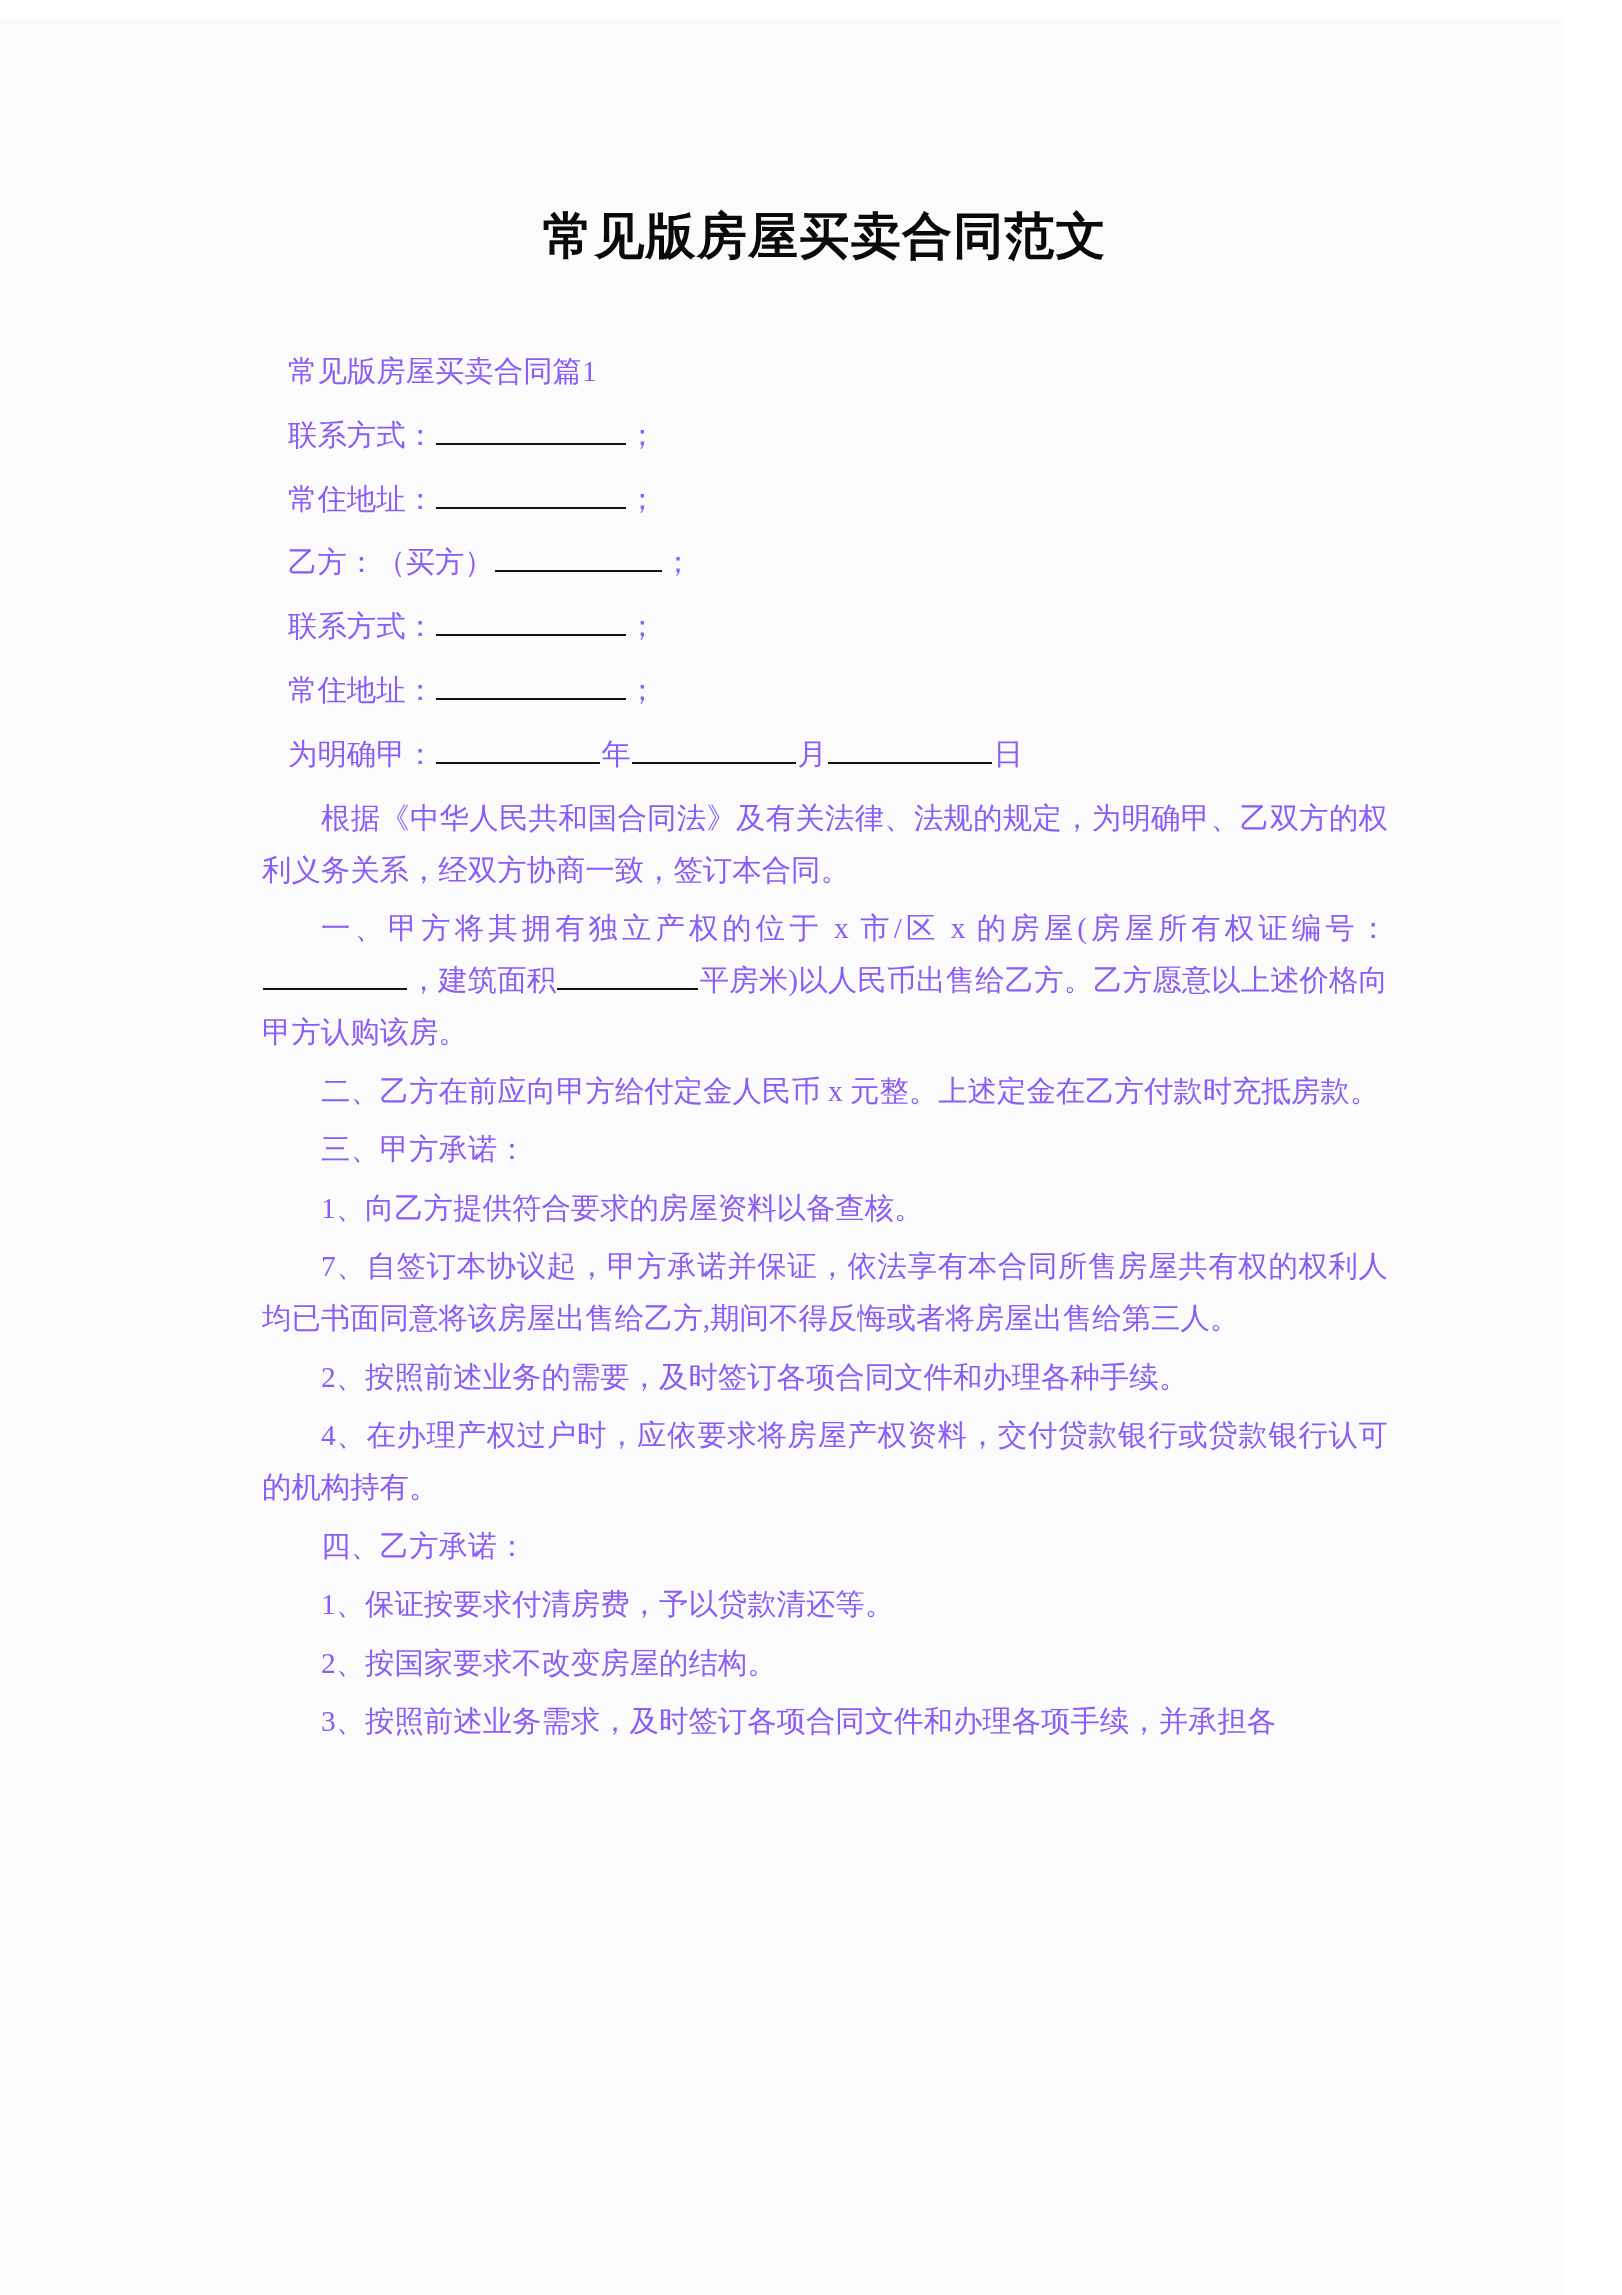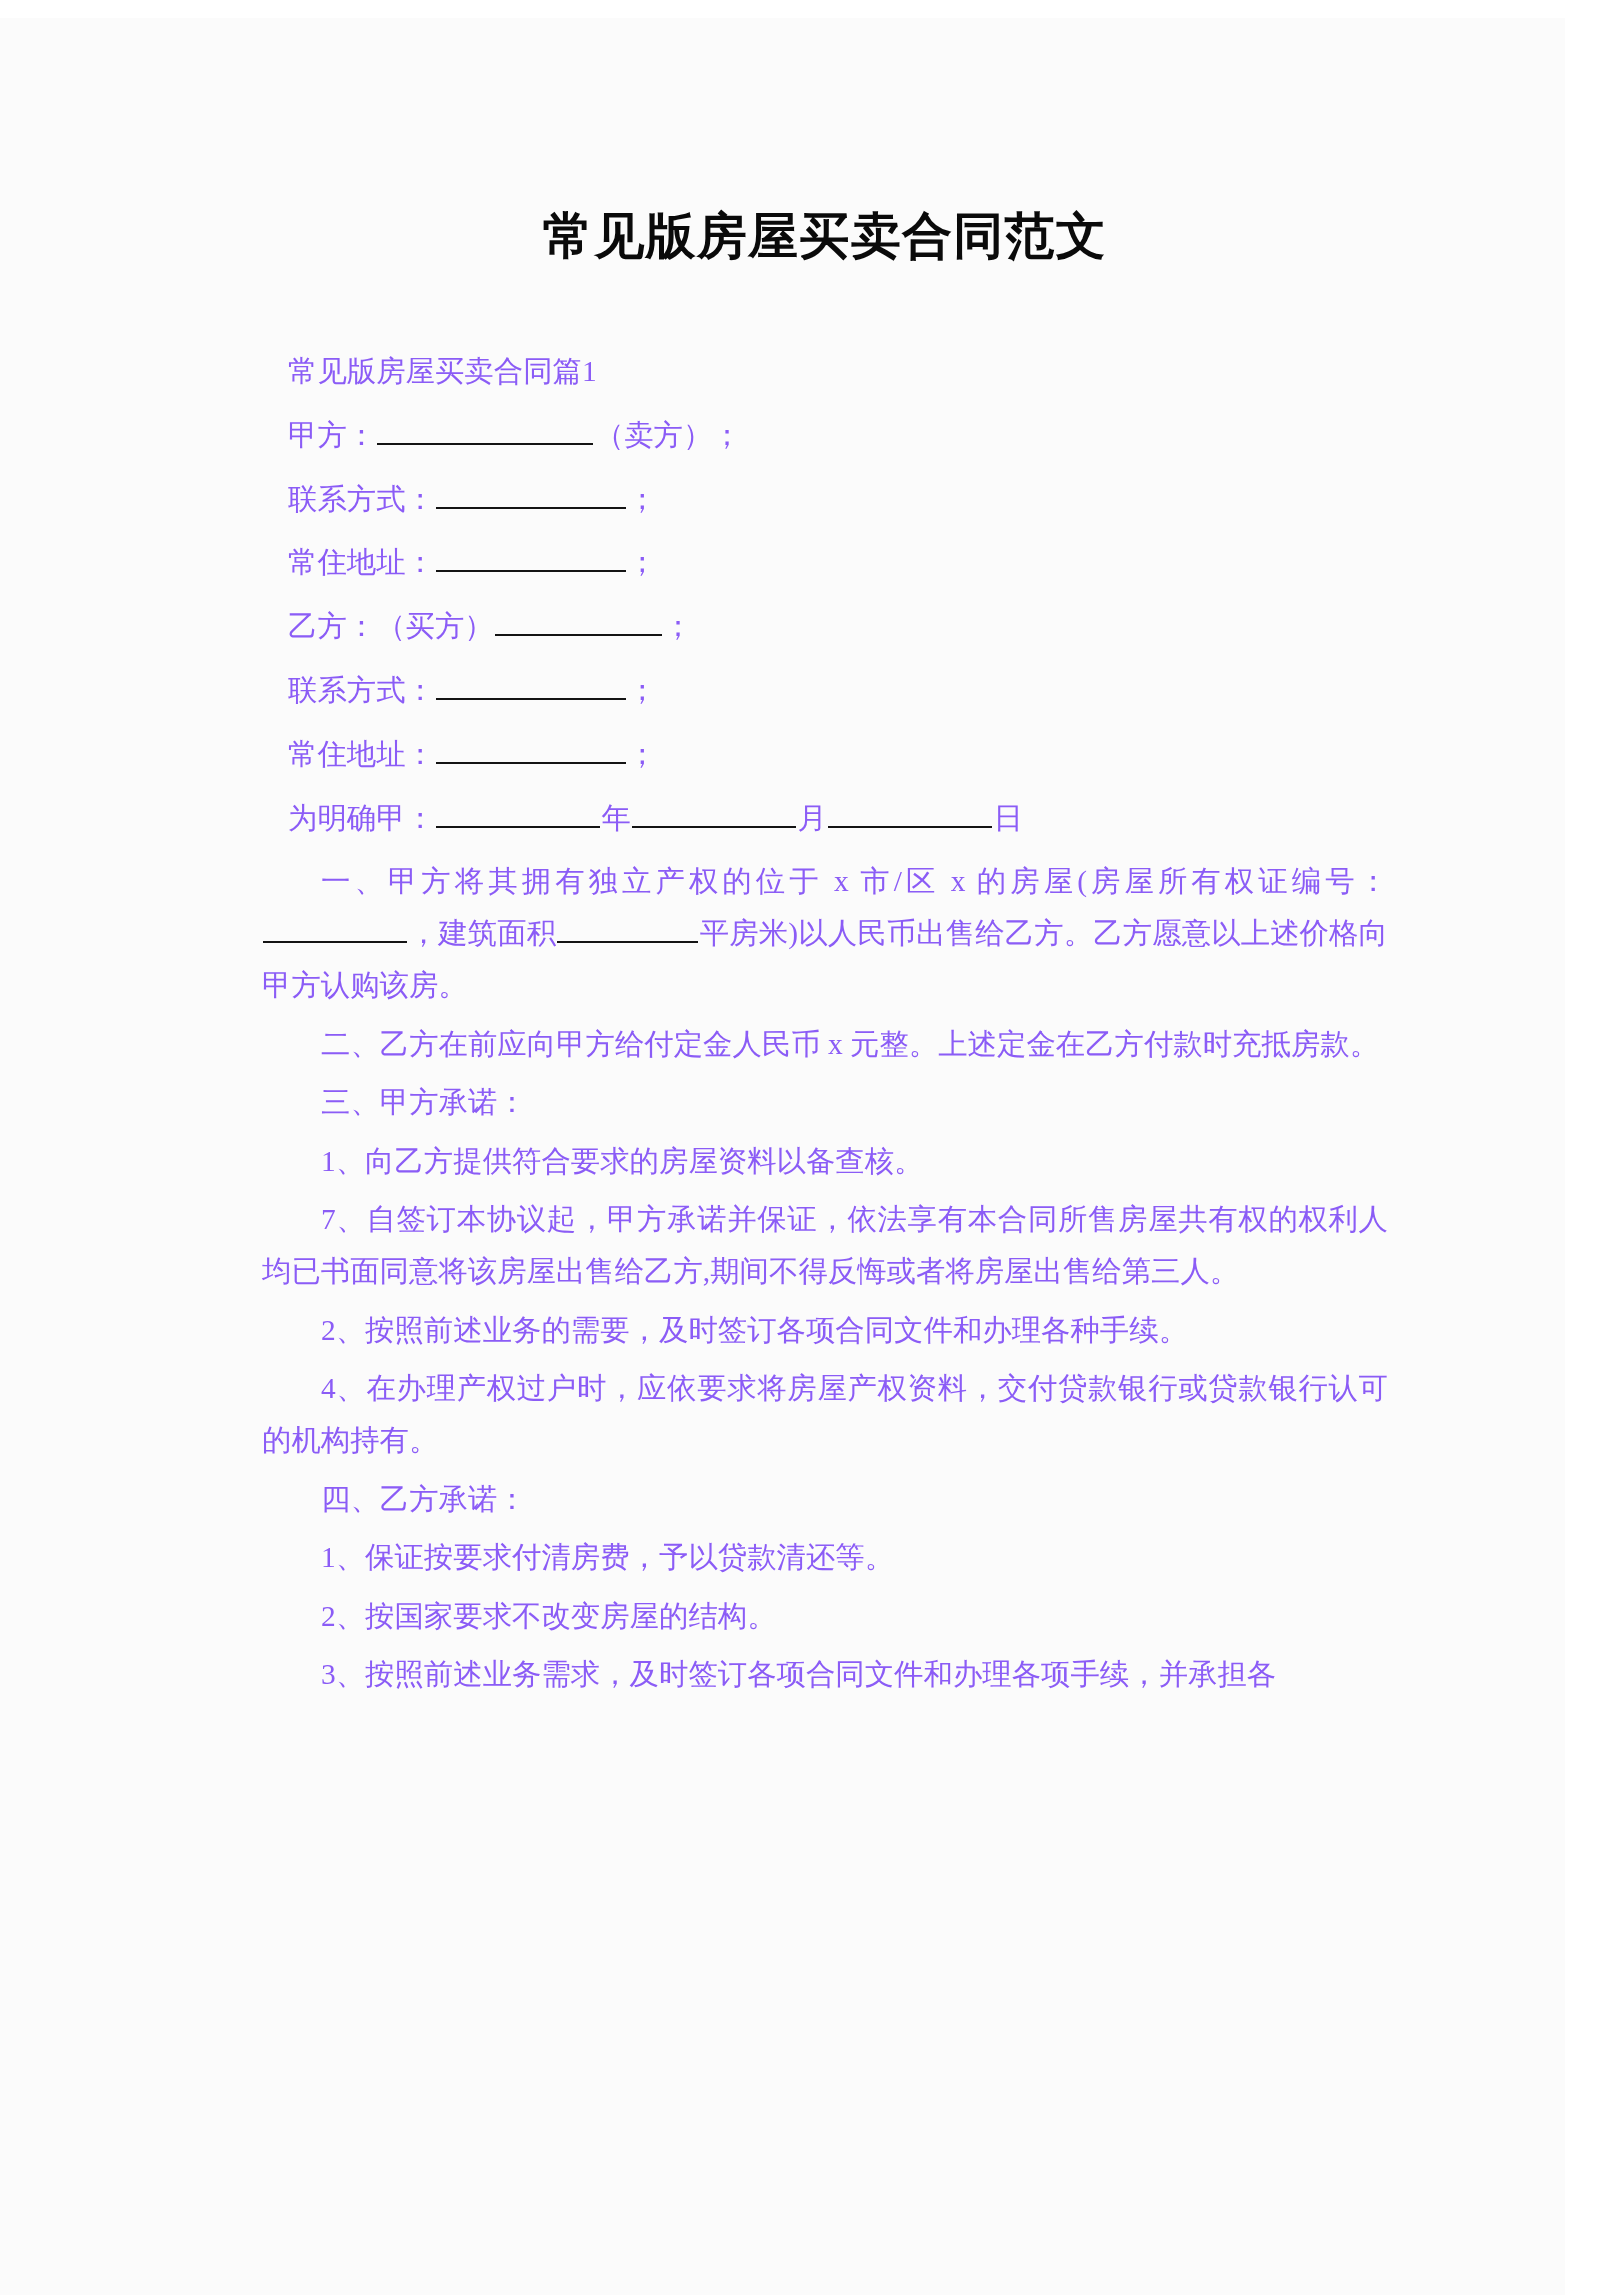--- a/index.html
+++ b/index.html
@@ -84,34 +84,34 @@
 
 <div class="page">
   <div class="page-inner">
 
     <h1 class="doc-title">常见版房屋买卖合同范文</h1>
 
     <div class="body-block">
 
       <p class="line form-line"><span>常见版房屋买卖合同篇1</span></p>
 
-      <p class="line form-line"><span>甲方：</span><span class="fill fill-xl"></span><span>（卖方）；</span></p>
 
       <p class="line form-line"><span>联系方式：</span><span class="fill fill-lg"></span><span>；</span></p>
 
       <p class="line form-line"><span>常住地址：</span><span class="fill fill-lg"></span><span>；</span></p>
 
       <p class="line form-line"><span>乙方：（买方）</span><span class="fill fill-md"></span><span>；</span></p>
 
       <p class="line form-line"><span>联系方式：</span><span class="fill fill-lg"></span><span>；</span></p>
 
       <p class="line form-line"><span>常住地址：</span><span class="fill fill-lg"></span><span>；</span></p>
 
       <p class="line form-line"><span>为明确甲：</span><span class="fill fill-date"></span><span>年</span><span class="fill fill-date"></span><span>月</span><span class="fill fill-date"></span><span>日</span></p>
 
+      <p class="line indent para"><span>根据《中华人民共和国合同法》及有关法律、法规的规定，为明确甲、乙双方的权利义务关系，经双方协商一致，签订本合同。</span></p>
 
       <p class="line indent para"><span>一、甲方将其拥有独立产权的位于 x 市/区 x 的房屋(房屋所有权证编号：</span><span class="fill fill-lead"></span><span>，建筑面积</span><span class="fill fill-sm"></span><span>平房米)以人民币出售给乙方。乙方愿意以上述价格向甲方认购该房。</span></p>
 
       <p class="line indent para"><span>二、乙方在前应向甲方给付定金人民币 x 元整。上述定金在乙方付款时充抵房款。</span></p>
 
       <p class="line heading-line"><span>三、甲方承诺：</span></p>
 
       <p class="line indent para"><span>1、向乙方提供符合要求的房屋资料以备查核。</span></p>
 
       <p class="line indent para"><span>7、自签订本协议起，甲方承诺并保证，依法享有本合同所售房屋共有权的权利人均已书面同意将该房屋出售给乙方,期间不得反悔或者将房屋出售给第三人。</span></p>

